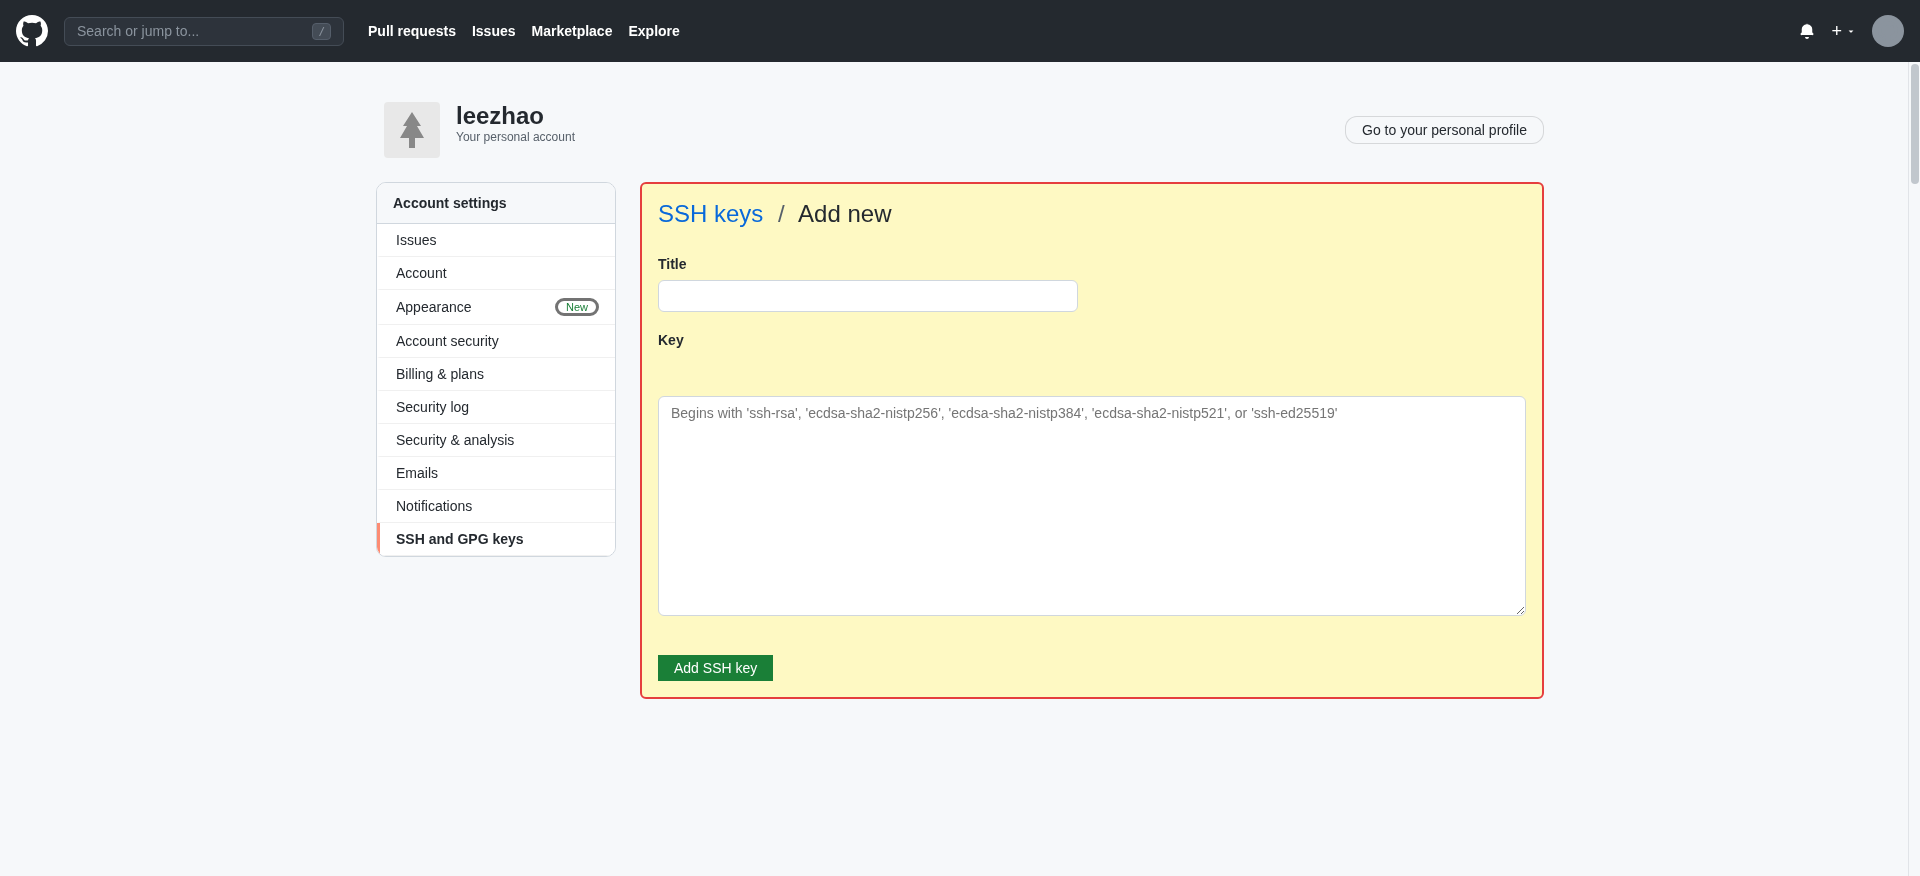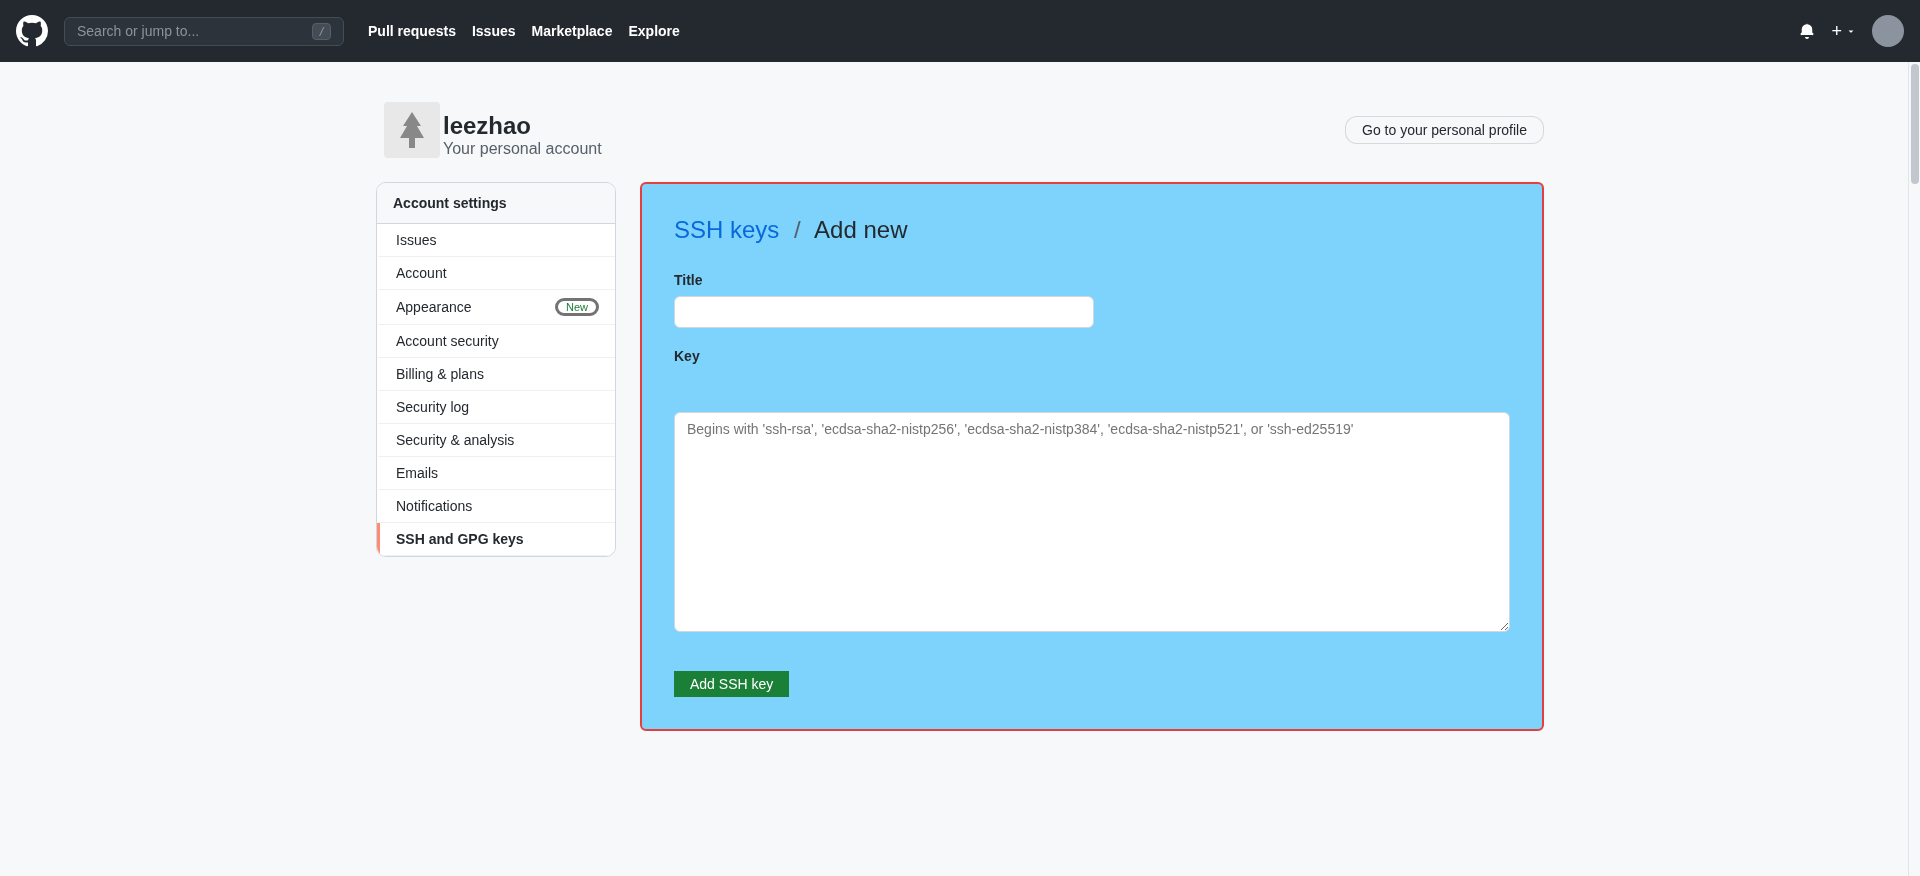--- a/index.html
+++ b/index.html
@@ -99,40 +99,40 @@
     
     .user-header {
       display: flex;
       align-items: center;
       justify-content: space-between;
       margin-bottom: 24px;
       padding-left: 8px;
     }
     .user-info {
       display: flex;
-      align-items: flex-end;
-      gap: 3px;
+      align-items: flex-start;
+      gap: 16px;
     }
     .user-avatar-tree {
       width: 56px; height: 56px;
       background: #e8e8e8;
       border-radius: 4px;
       display: flex;
       align-items: center;
       justify-content: center;
       font-size: 28px;
       overflow: hidden;
     }
     .user-details h1 {
       font-size: 24px;
       font-weight: 600;
       color: #24292f;
     }
     .user-details p {
-      font-size: 16px;
+      font-size: 12px;
       color: #57606a;
     }
     .btn-profile {
       background: #f6f8fa;
       border: 1px solid rgba(31,35,40,0.15);
       border-radius: 12px;
       padding: 5px 16px;
       font-size: 14px;
       color: #24292f;
       cursor: pointer;
@@ -187,24 +187,24 @@
       color: #1a7f37;
       border-radius: 20px;
       font-size: 11px;
       padding: 0 8px;
       font-weight: 500;
     }
 
     
     .main-content {
       flex: 1;
-      background: #7dd3fc;
+      background: #fef9c3;
       border: 2px solid #e53e3e;
       border-radius: 6px;
-      padding: 32px;
+      padding: 16px;
     }
     .page-title {
       font-size: 24px;
       font-weight: 400;
       color: #24292f;
       margin-bottom: 28px;
     }
     .page-title a {
       color: #0969da;
       text-decoration: none;

